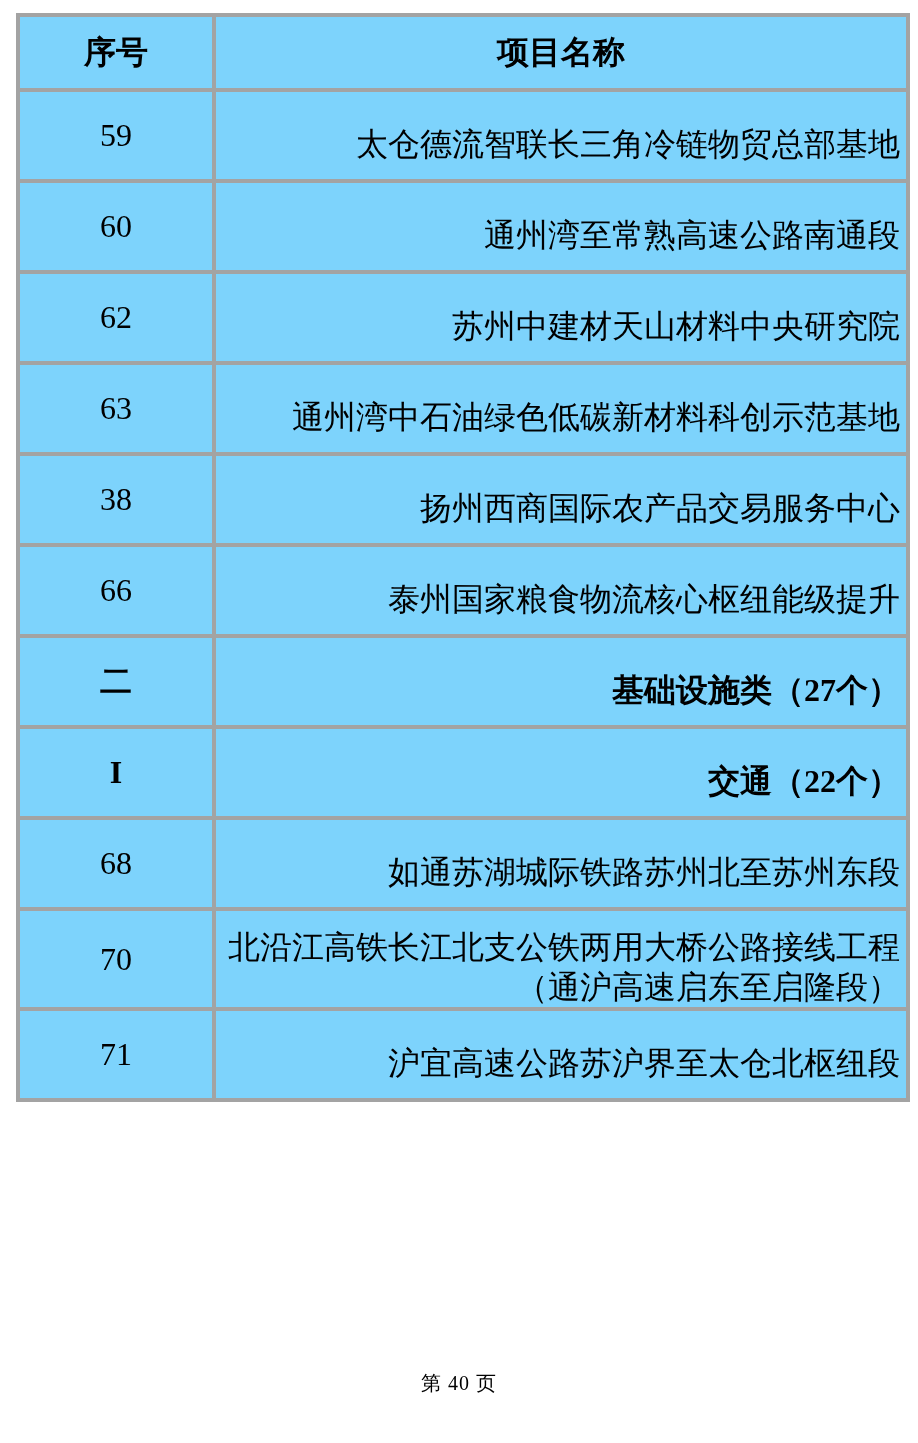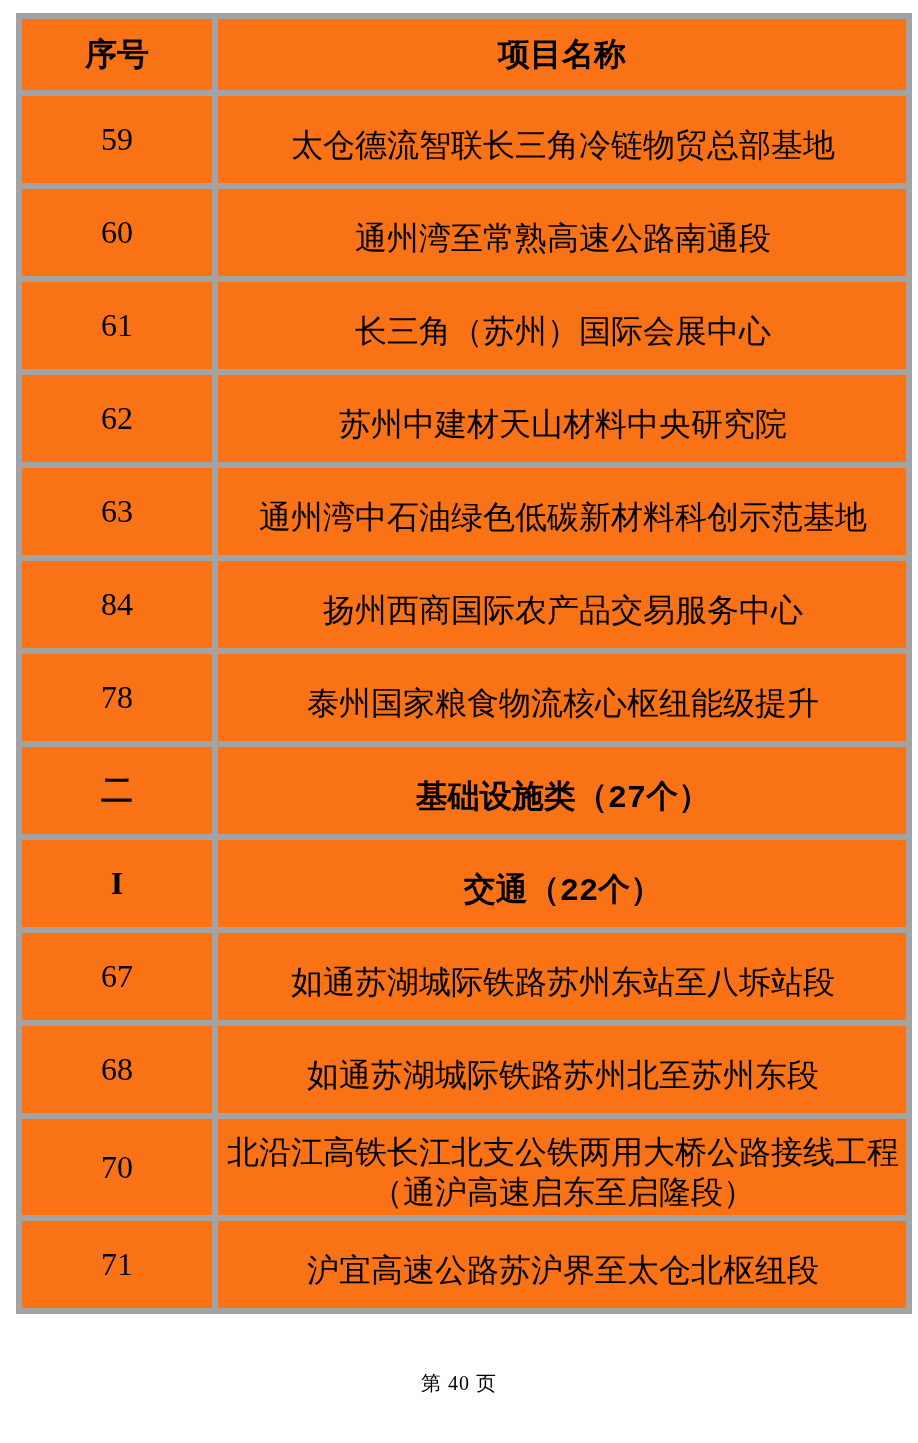--- a/index.html
+++ b/index.html
@@ -18,47 +18,46 @@
   .doc-table {
     position: absolute;
     left: 16px;
     top: 13px;
     width: 890px;
     border-collapse: collapse;
     table-layout: fixed;
   }
   .doc-table th,
   .doc-table td {
-    border: 6px solid #a3a3a3;
-    background: #f97316;
+    border: 4px solid #a3a3a3;
+    background: #7dd3fc;
     vertical-align: middle;
     overflow: hidden;
   }
   .doc-table th {
     height: 71px;
     font-size: 32px;
     font-weight: bold;
     text-align: center;
     padding: 0;
   }
   .doc-table td {
     height: 71px;
   }
   td.serial-cell {
     text-align: center;
     font-size: 32px;
     padding: 0;
   }
   td.name-cell {
-    text-align: center;
+    text-align: right;
     font-size: 32px;
     padding: 16px 6px 0 8px;
     line-height: 1.25;
     word-break: break-all;
-    font-family: Liberation Mono, monospace;
   }
   tr.section-row td {
     font-weight: bold;
   }
   .page-footer {
     position: absolute;
     left: 0;
     top: 1370px;
     width: 918px;
     text-align: center;
@@ -83,50 +82,42 @@
   <tbody id="table-body">
       <tr>
         <td class="serial-cell">59</td>
         <td class="name-cell">太仓德流智联长三角冷链物贸总部基地</td>
       </tr>
       <tr>
         <td class="serial-cell">60</td>
         <td class="name-cell">通州湾至常熟高速公路南通段</td>
       </tr>
       <tr>
-        <td class="serial-cell">61</td>
-        <td class="name-cell">长三角（苏州）国际会展中心</td>
-      </tr>
-      <tr>
         <td class="serial-cell">62</td>
         <td class="name-cell">苏州中建材天山材料中央研究院</td>
       </tr>
       <tr>
         <td class="serial-cell">63</td>
         <td class="name-cell">通州湾中石油绿色低碳新材料科创示范基地</td>
       </tr>
       <tr>
-        <td class="serial-cell">84</td>
+        <td class="serial-cell">38</td>
         <td class="name-cell">扬州西商国际农产品交易服务中心</td>
       </tr>
       <tr>
-        <td class="serial-cell">78</td>
+        <td class="serial-cell">66</td>
         <td class="name-cell">泰州国家粮食物流核心枢纽能级提升</td>
       </tr>
       <tr class="section-row">
         <td class="serial-cell">二</td>
         <td class="name-cell">基础设施类（27个）</td>
       </tr>
       <tr class="section-row">
         <td class="serial-cell">I</td>
         <td class="name-cell">交通（22个）</td>
-      </tr>
-      <tr>
-        <td class="serial-cell">67</td>
-        <td class="name-cell">如通苏湖城际铁路苏州东站至八坼站段</td>
       </tr>
       <tr>
         <td class="serial-cell">68</td>
         <td class="name-cell">如通苏湖城际铁路苏州北至苏州东段</td>
       </tr>
       <tr>
         <td class="serial-cell">70</td>
         <td class="name-cell">北沿江高铁长江北支公铁两用大桥公路接线工程（通沪高速启东至启隆段）</td>
       </tr>
       <tr>

